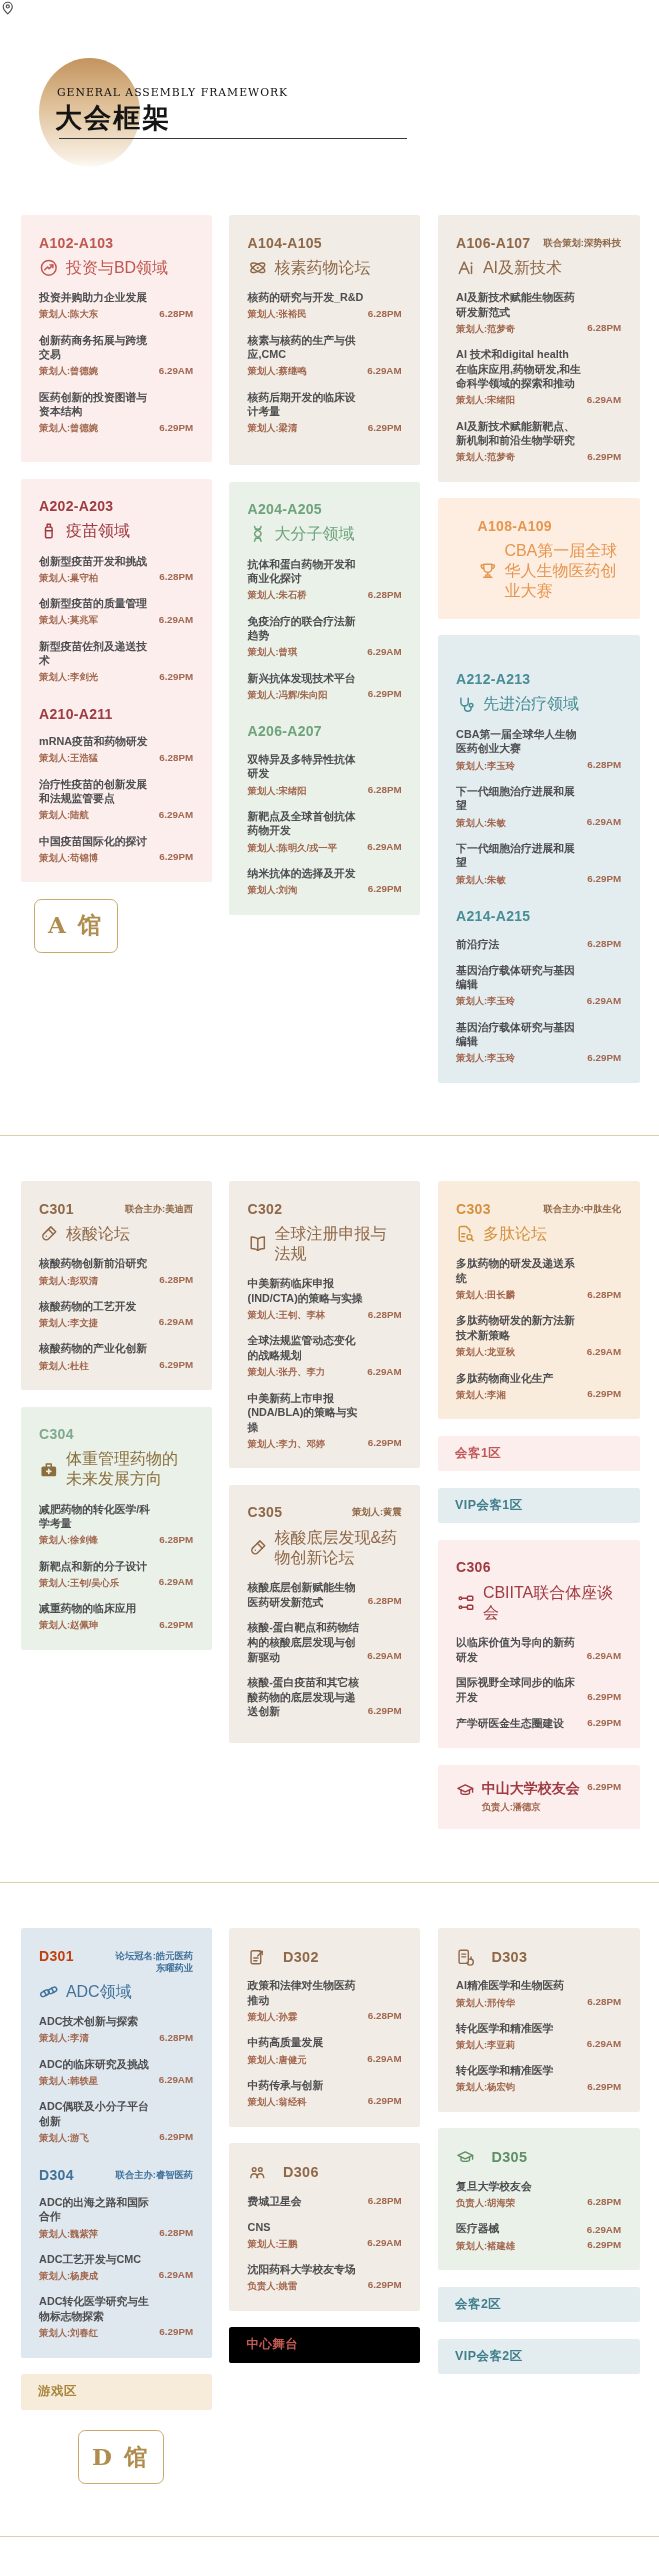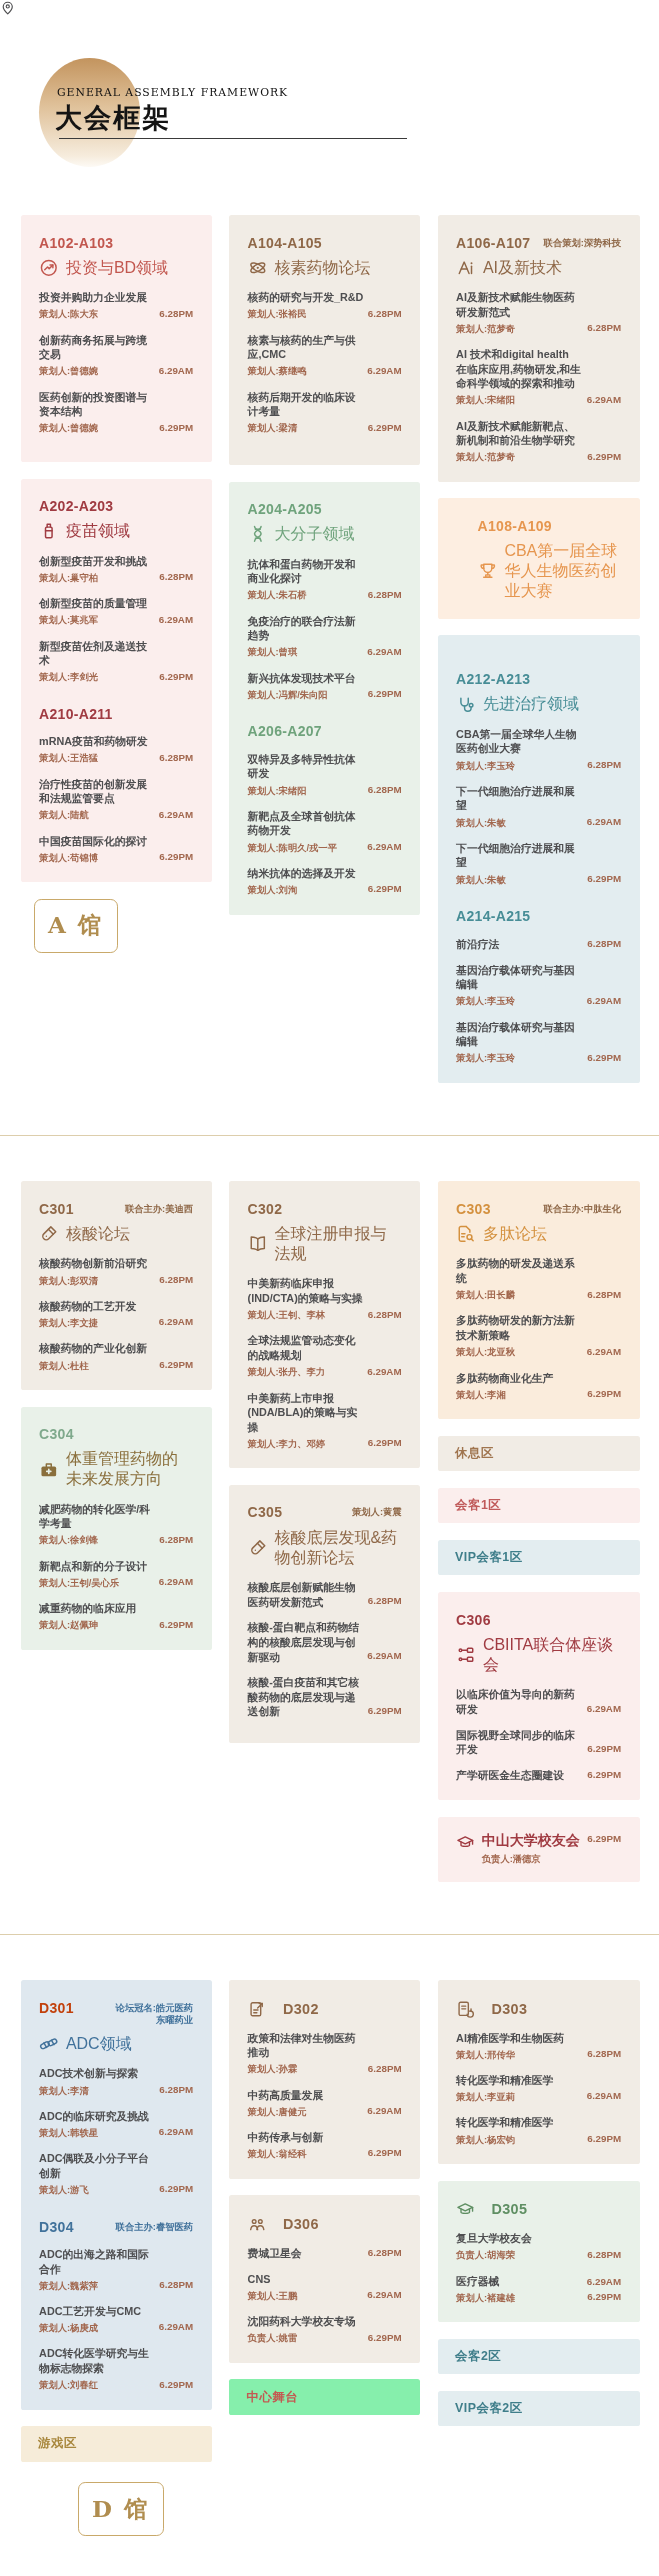--- a/index.html
+++ b/index.html
@@ -35,21 +35,21 @@
   
   .card { border-radius:2.6px; padding:19.6px 18.5px 17.5px; }
   .bg-pink      { background:#fbeeed; }
   .bg-beige     { background:#f1ece5; }
   .bg-green     { background:#e9f1e9; }
   .bg-orange    { background:#fdeee1;padding-left:40px; }
   .bg-bluegray  { background:#e3edf0; }
   .bg-steelblue { background:#dfe8ef; }
   .bg-peach     { background:#faecdc; }
   .bg-cream     { background:#f6ecd9; }
-  .bg-paleyellow{ background:#86efac; }
+  .bg-paleyellow{ background:#000000; }
   .group + .group { margin-top:21.6px; }
   .group-head { display:flex; justify-content:space-between; align-items:flex-start; }
   .room { font-size:14px; font-weight:700; letter-spacing:0.3px; }
   .corner { font-size:9.3px; font-weight:700; white-space:pre-line; text-align:right; line-height:1.35; padding-top:2.1px; }
   .title-row { display:flex; align-items:center; gap:7.2px; margin-top:7.2px; }
   .title-row .ficon { flex:0 0 auto; display:flex; }
   .forum-title { font-size:16px; font-weight:400; line-height:1.25; }
   .head-inline { display:flex; align-items:center; gap:17px; }
   .head-inline .room { font-size:14.4px; }
   .sessions { margin-top:12.4px; }
@@ -648,25 +648,20 @@
                 <div class="session">
                   <div class="sess-left">
                     <div class="sess-title">多肽药物商业化生产</div>
                     <div class="sess-planner">策划人:李湘</div>
                   </div>
                   <div class="sess-time">6.29PM</div>
                 </div>
               </div>
             </div>
           </div>
-          <div class="strip bg-beige">
-            <div class="strip-row">
-              <span class="strip-label" style="color: rgb(160, 117, 79);">休息区</span>
-            </div>
-          </div>
           <div class="strip bg-pink">
             <div class="strip-row">
               <span class="strip-label" style="color: rgb(192, 90, 90);">会客1区</span>
             </div>
           </div>
           <div class="strip bg-bluegray">
             <div class="strip-row">
               <span class="strip-label" style="color: rgb(63, 126, 138);">VIP会客1区</span>
             </div>
           </div>

